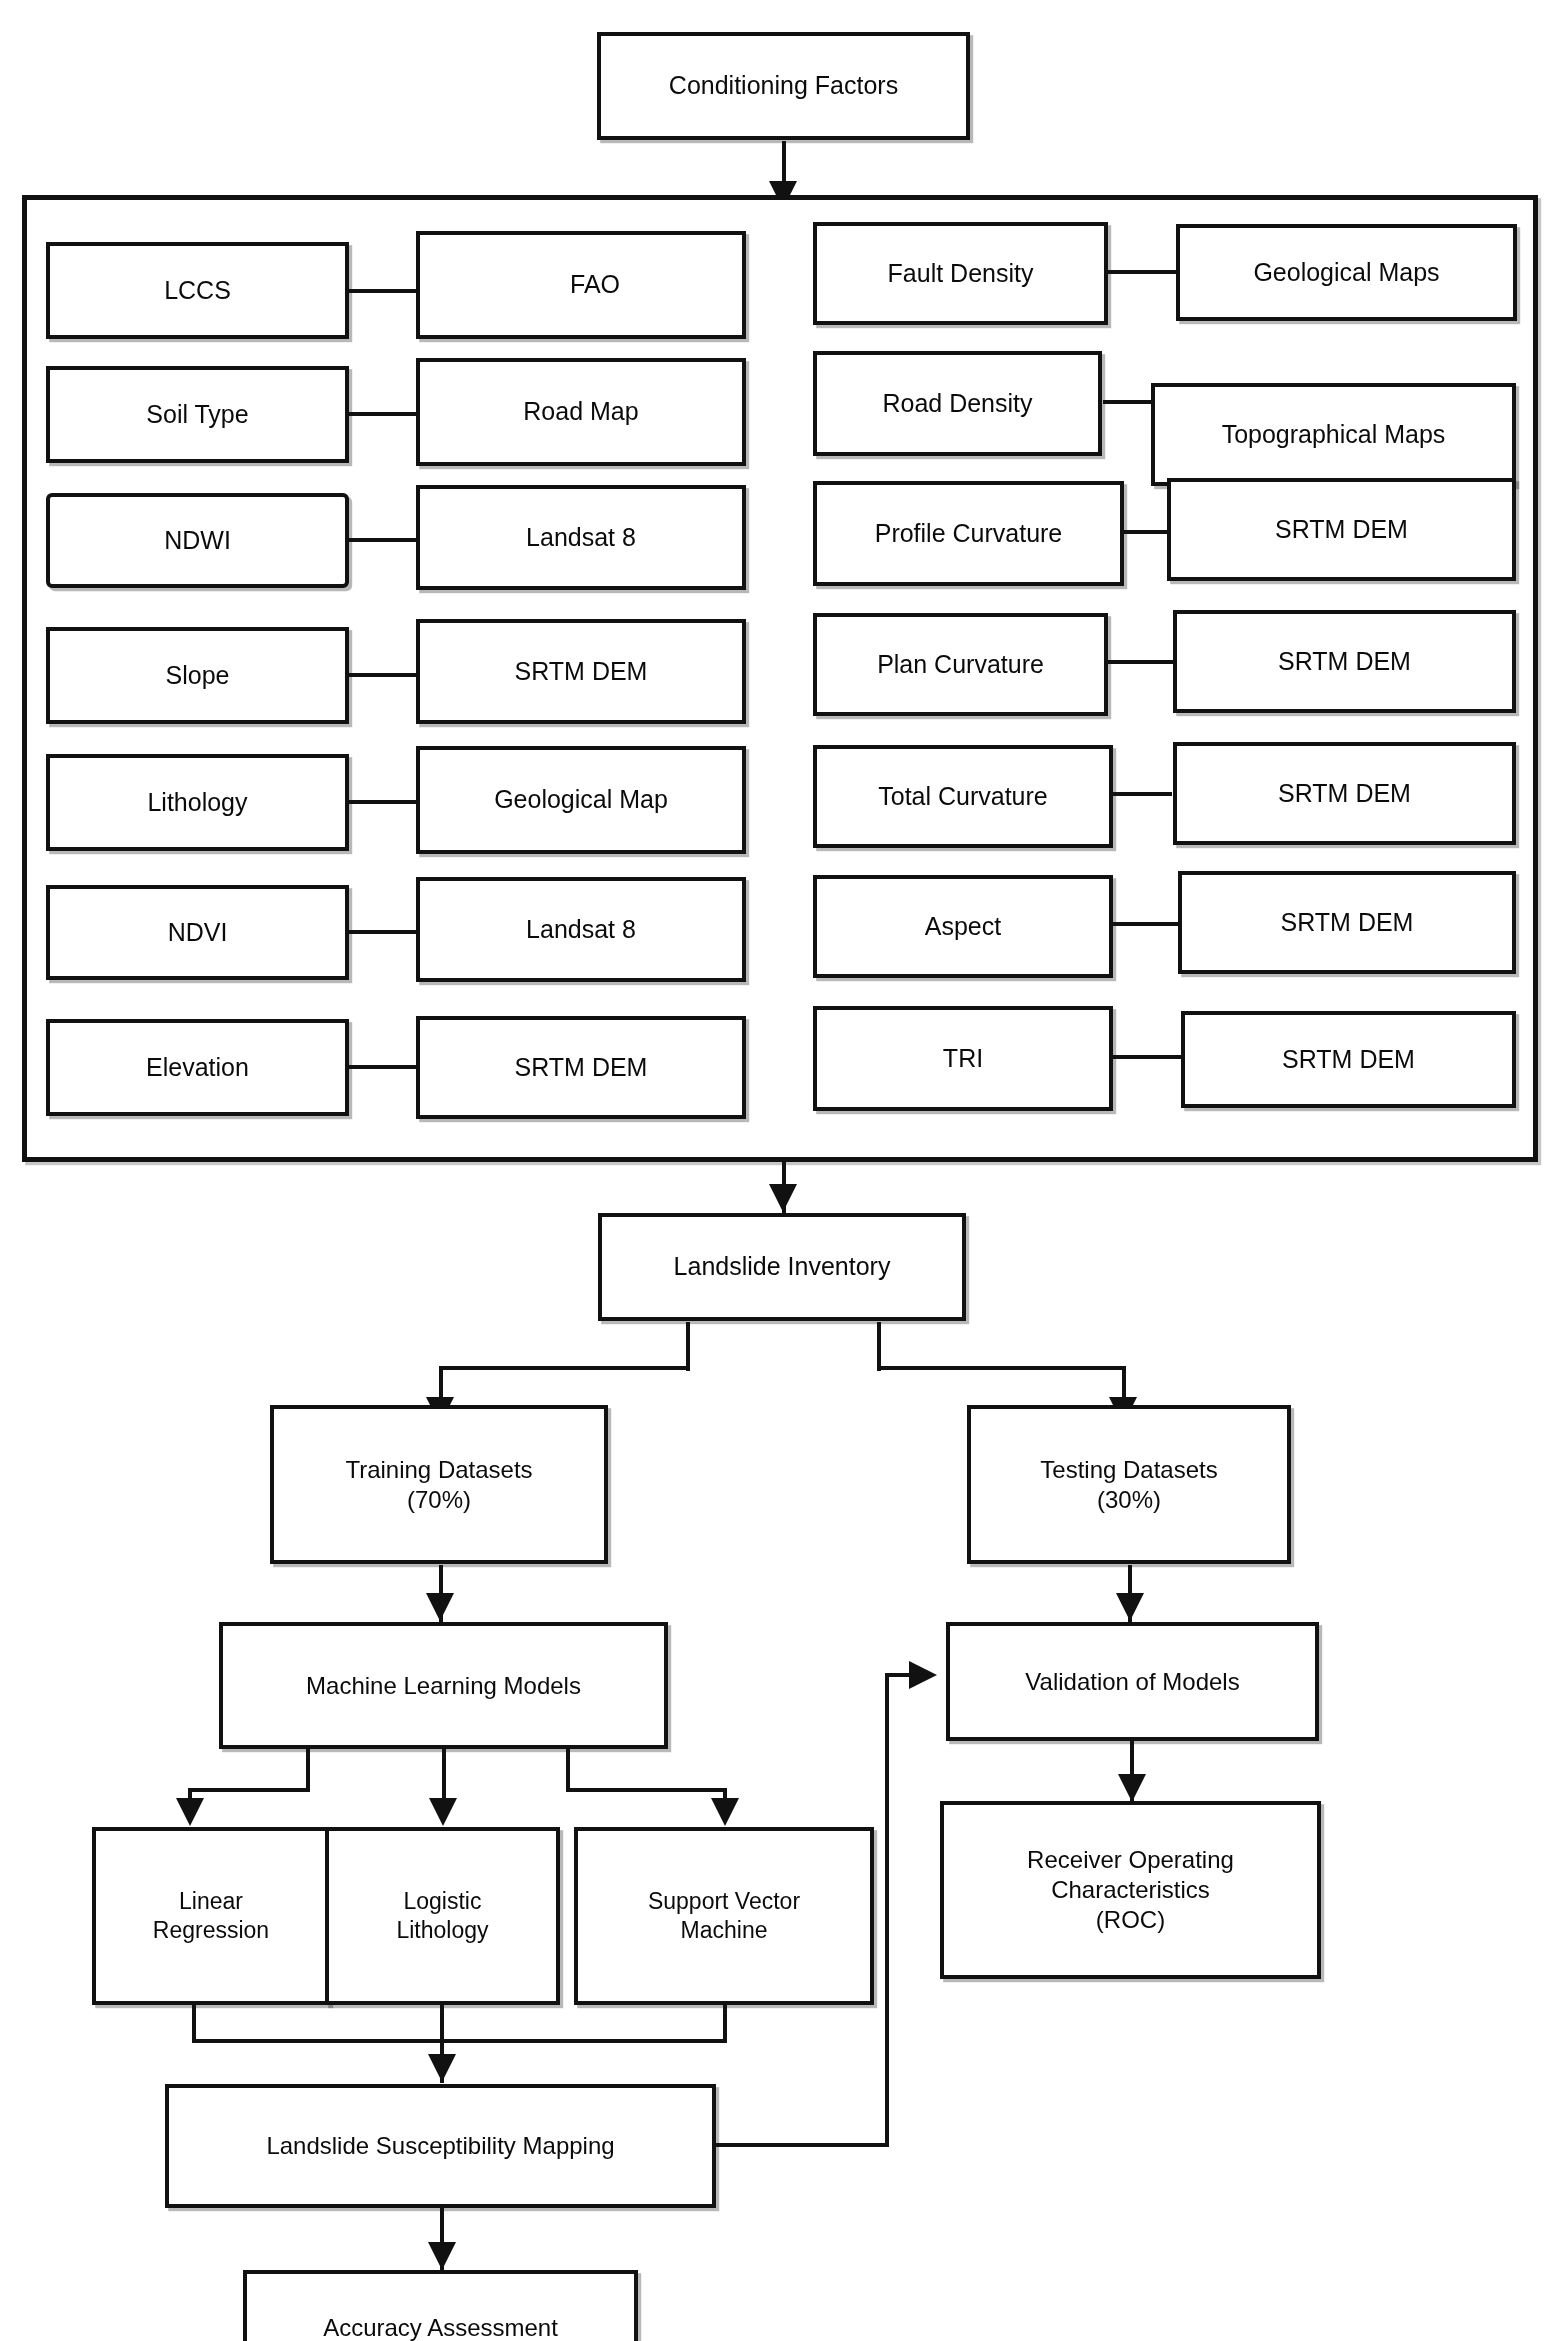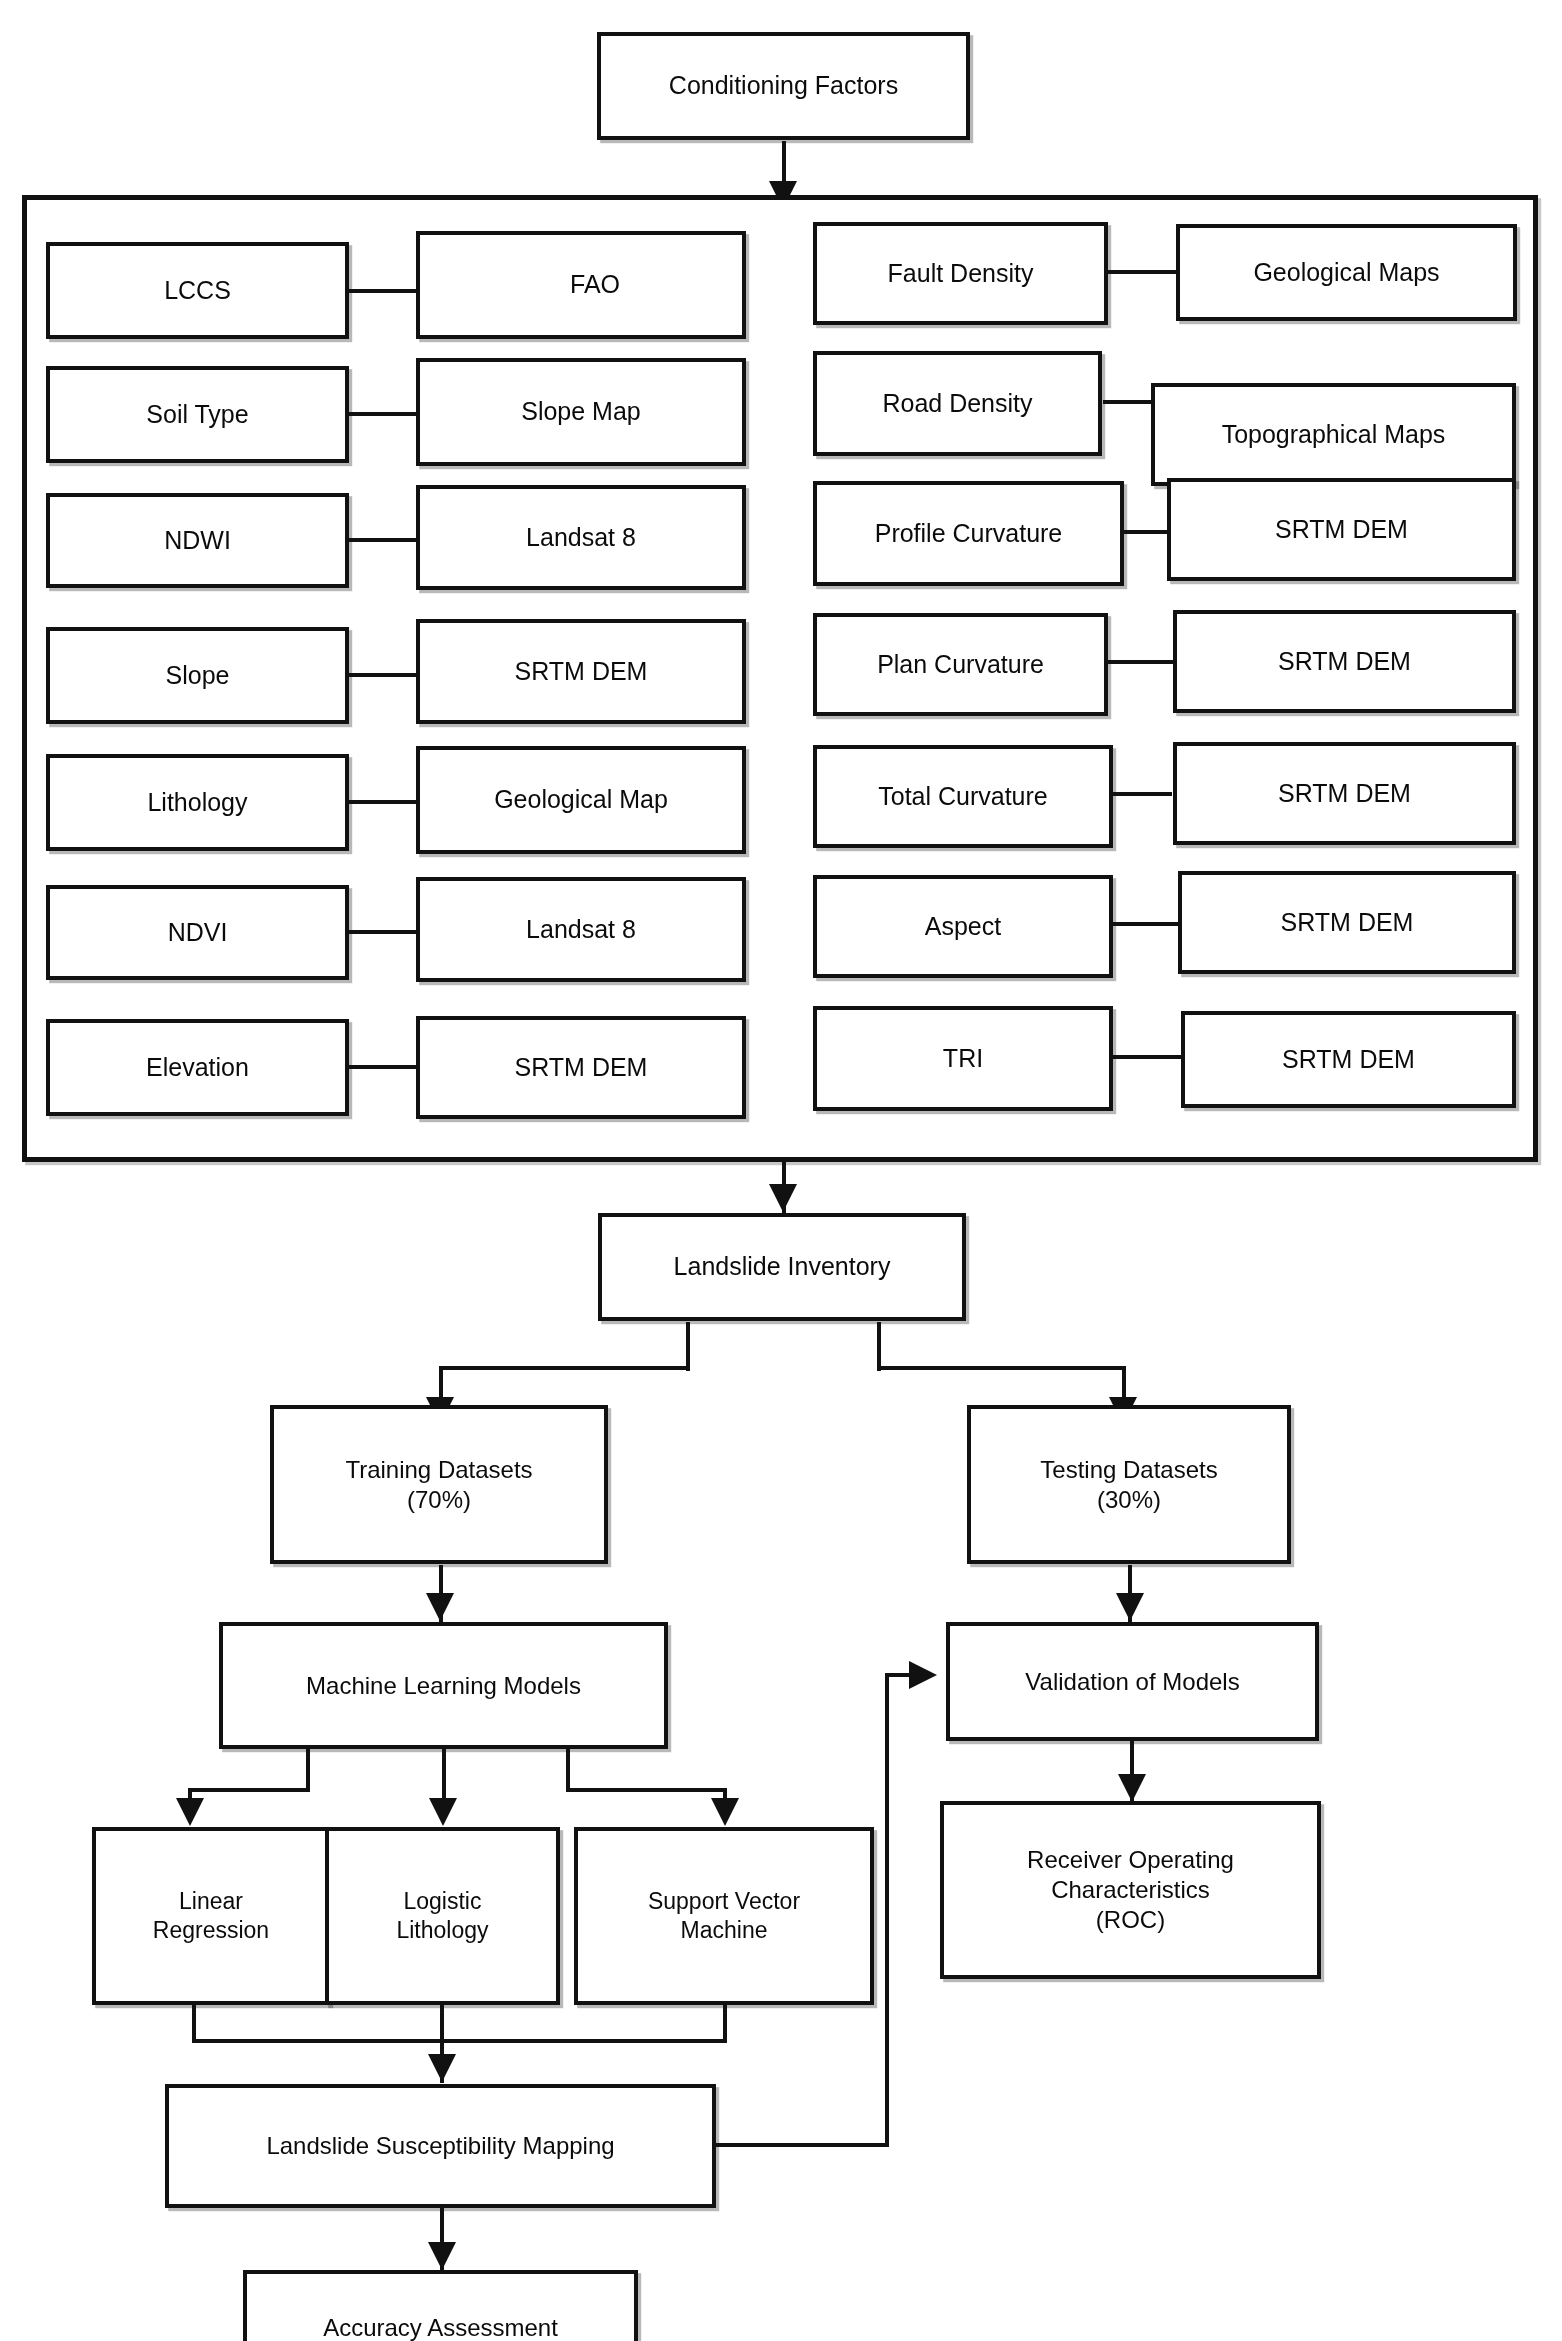--- a/index.html
+++ b/index.html
@@ -75,23 +75,23 @@
   <div class="arrowhead arrow-down" style="left:769px; top:181px;"></div>
 
   <div class="outer-container" style="left:21.6px; top:195px; width:1516px; height:967px;"></div>
 
   <div class="box fs-lg" style="left:46px; top:242px; width:303px; height:97px;">LCCS</div>
   <div class="conn hline" style="left:349px; top:289px; width:68px;"></div>
   <div class="box fs-lg" style="left:416px; top:231px; width:330px; height:108px;padding-left:28px;">FAO</div>
 
   <div class="box fs-lg" style="left:46px; top:366px; width:303px; height:97px;">Soil Type</div>
   <div class="conn hline" style="left:349px; top:412px; width:68px;"></div>
-  <div class="box fs-lg" style="left:416px; top:358px; width:330px; height:108px;">Slope Map</div>
-
-  <div class="box fs-lg" style="left:46px; top:493px; width:303px; height:95px;">NDWI</div>
+  <div class="box fs-lg" style="left:416px; top:358px; width:330px; height:108px;">Road Map</div>
+
+  <div class="box fs-lg" style="left:46px; top:493px; width:303px; height:95px;border-radius:6px;">NDWI</div>
   <div class="conn hline" style="left:349px; top:538px; width:68px;"></div>
   <div class="box fs-lg" style="left:416px; top:485px; width:330px; height:105px;">Landsat 8</div>
 
   <div class="box fs-lg" style="left:46px; top:627px; width:303px; height:97px;">Slope</div>
   <div class="conn hline" style="left:349px; top:673px; width:68px;"></div>
   <div class="box fs-lg" style="left:416px; top:619px; width:330px; height:105px;">SRTM DEM</div>
 
   <div class="box fs-lg" style="left:46px; top:754px; width:303px; height:97px;">Lithology</div>
   <div class="conn hline" style="left:349px; top:800px; width:68px;"></div>
   <div class="box fs-lg" style="left:416px; top:746px; width:330px; height:108px;">Geological Map</div>

